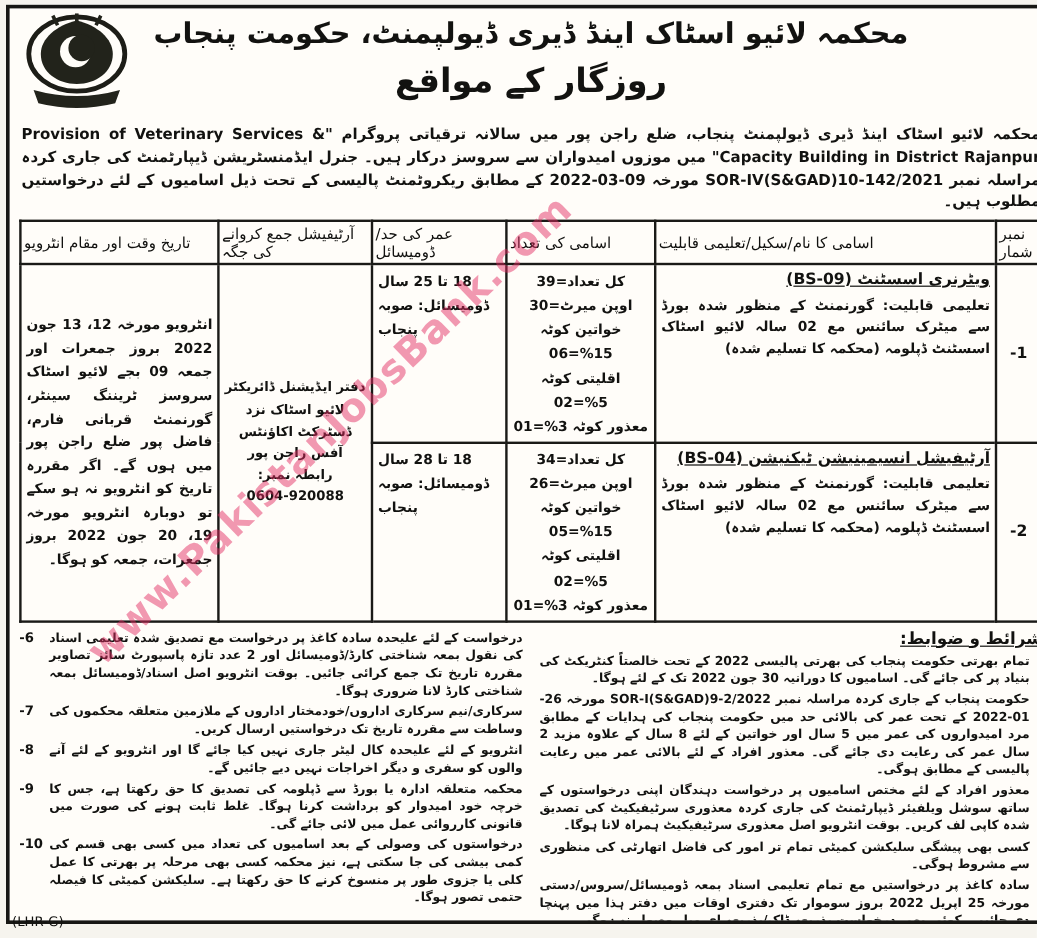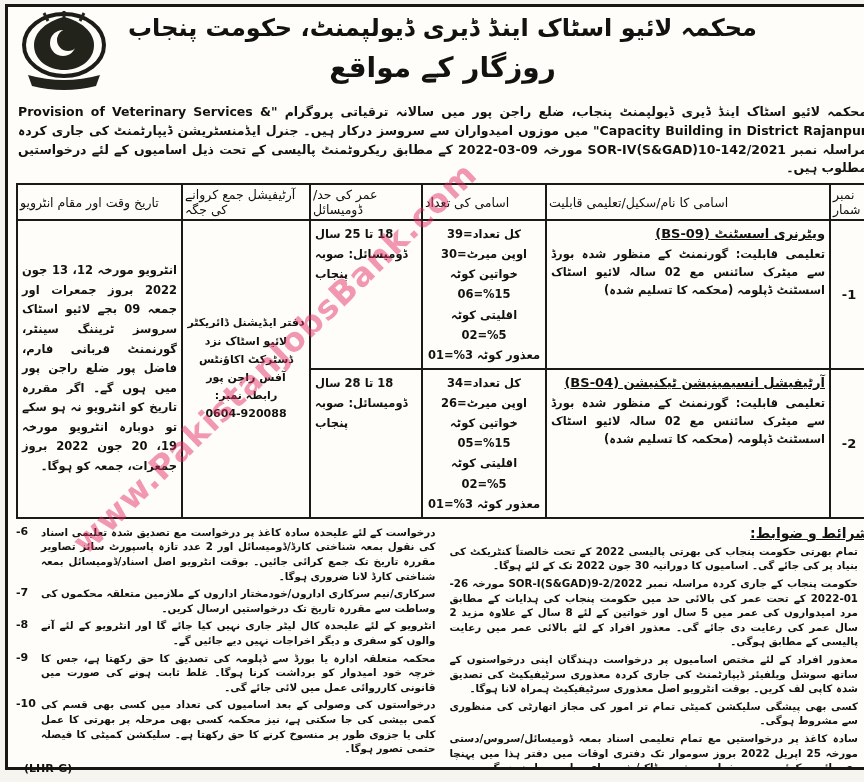--- a/index.html
+++ b/index.html
@@ -35,21 +35,21 @@
   
   .terms{display:flex;gap:14px;margin-top:6px}
   .tcol{flex:1 1 0;min-width:0}
   .terms-title{font-weight:bold;font-size:14px;text-decoration:underline;margin-bottom:3px}
   .titem{display:flex;gap:4px;margin-bottom:3px}
   .titem .dash{flex:0 0 7px;font-weight:bold;font-size:10.5px}
   .titem .txt{flex:1;font-size:10.3px;font-weight:bold;line-height:1.42;text-align:justify}
   .litem{display:flex;gap:5px;margin-bottom:3px}
   .litem .txt{flex:1;font-size:10.3px;font-weight:bold;line-height:1.42;text-align:justify}
   .litem .num{flex:0 0 20px;direction:ltr;text-align:left;font-size:11px;font-weight:bold}
-  .lhr{position:absolute;left:24px;top:762px;font-size:11px;direction:ltr;font-weight:bold}
+  .lhr{position:absolute;left:10px;top:762px;font-size:11px;direction:ltr;font-weight:normal}
   
   .watermark{
     position:absolute;left:78px;top:528px;z-index:5;pointer-events:none;
     transform:rotate(-44deg);transform-origin:left center;
     font-size:33px;font-weight:bold;letter-spacing:1px;direction:ltr;
     color:rgba(226,42,96,0.48);white-space:nowrap;
   }
 </style>
 </head>
 <body>
@@ -142,21 +142,21 @@
       <div class="titem">
         <span class="dash">-</span>
         <span class="txt">حکومت پنجاب کے جاری کردہ مراسلہ نمبر SOR-I(S&amp;GAD)9-2/2022 مورخہ 26-01-2022 کے تحت عمر کی بالائی حد میں حکومت پنجاب کی ہدایات کے مطابق مرد امیدواروں کی عمر میں 5 سال اور خواتین کے لئے 8 سال کے علاوہ مزید 2 سال عمر کی رعایت دی جائے گی۔ معذور افراد کے لئے بالائی عمر میں رعایت پالیسی کے مطابق ہوگی۔</span>
       </div>
       <div class="titem">
         <span class="dash">-</span>
         <span class="txt">معذور افراد کے لئے مختص اسامیوں پر درخواست دہندگان اپنی درخواستوں کے ساتھ سوشل ویلفیئر ڈیپارٹمنٹ کی جاری کردہ معذوری سرٹیفیکیٹ کی تصدیق شدہ کاپی لف کریں۔ بوقت انٹرویو اصل معذوری سرٹیفیکیٹ ہمراہ لانا ہوگا۔</span>
       </div>
       <div class="titem">
         <span class="dash">-</span>
-        <span class="txt">کسی بھی پیشگی سلیکشن کمیٹی تمام تر امور کی مجاز اتھارٹی کی منظوری سے مشروط ہوگی۔</span>
+        <span class="txt">کسی بھی پیشگی سلیکشن کمیٹی تمام تر امور کی فاضل اتھارٹی کی منظوری سے مشروط ہوگی۔</span>
       </div>
       <div class="titem">
         <span class="dash">-</span>
         <span class="txt">سادہ کاغذ پر درخواستیں مع تمام تعلیمی اسناد بمعہ ڈومیسائل/سروس/دستی مورخہ 25 اپریل 2022 بروز سوموار تک دفتری اوقات میں دفتر ہذا میں پہنچا دی جائیں۔ کوئی بھی درخواست بذریعہ ڈاک/بذریعہ ای میل وصول نہ ہوگی۔</span>
       </div>
     </div>
 
     <div class="tcol">
       <div class="litem">
         <span class="txt">درخواست کے لئے علیحدہ سادہ کاغذ پر درخواست مع تصدیق شدہ تعلیمی اسناد کی نقول بمعہ شناختی کارڈ/ڈومیسائل اور 2 عدد تازہ پاسپورٹ سائز تصاویر مقررہ تاریخ تک جمع کرائی جائیں۔ بوقت انٹرویو اصل اسناد/ڈومیسائل بمعہ شناختی کارڈ لانا ضروری ہوگا۔</span>

